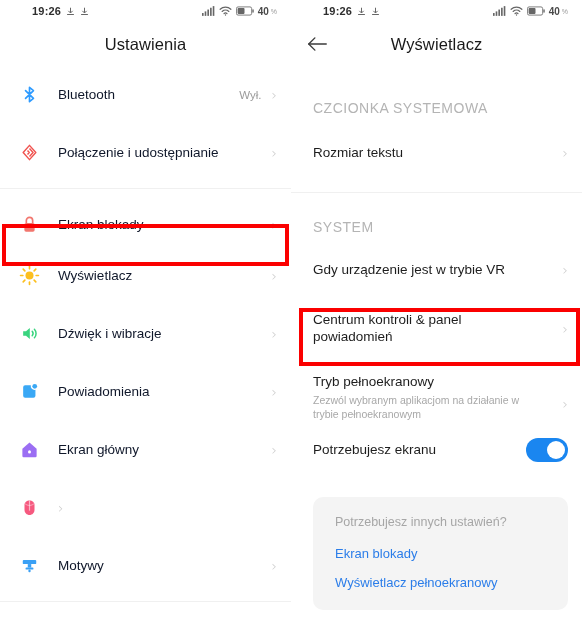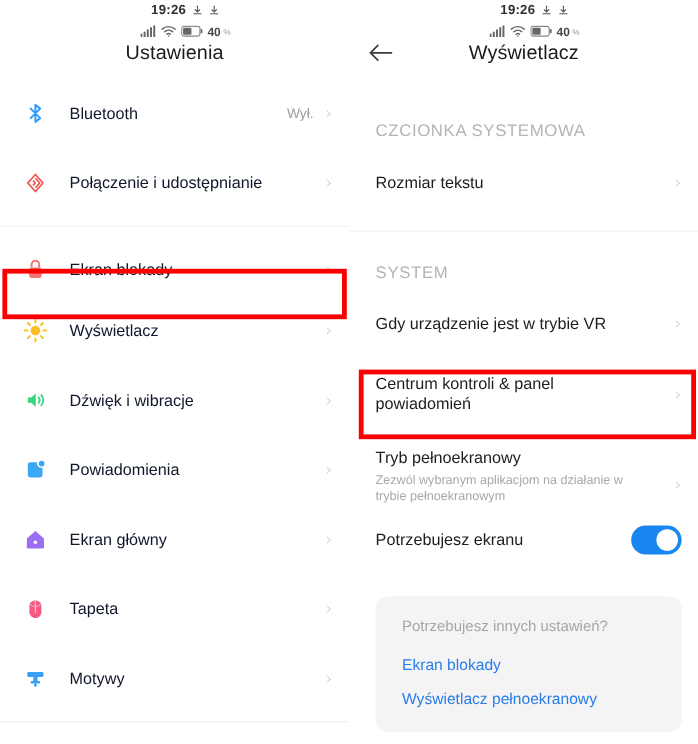--- a/index.html
+++ b/index.html
@@ -30,21 +30,20 @@
 
   
   .statusbar {
     height: 22px;
     display: flex;
     align-items: center;
     justify-content: space-between;
     padding: 0 14px 0 32px;
     box-sizing: border-box;
     color: #3c3c3c;
-    flex-direction: column;
   }
   .sb-left {
     display: flex;
     align-items: center;
     gap: 5px;
   }
   .sb-time {
     font-size: 11px;
     font-weight: bold;
     letter-spacing: 0.2px;
@@ -392,21 +391,20 @@
       <div class="gap-sm"></div>
 
       <div class="row">
         <span class="ico">
           <svg width="17" height="20" viewBox="0 0 20 24">
               <path d="M4 8c0-2.6 2.7-5 6-5s6 2.4 6 5v6.5c0 3.3-2.7 6-6 6s-6-2.7-6-6z" fill="#f6597f"></path>
               <path d="M10 3.2v12" stroke="#ffffff" stroke-width="1.4" opacity="0.55"></path>
               <path d="M4.2 6.5c1.8 1.6 3.4 2.4 5.8 2.4s4-0.8 5.8-2.4" fill="none" stroke="#ffffff" stroke-width="1.2" opacity="0.45"></path>
             </svg>
         </span>
-        <span class="label">Tapeta</span>
         <span class="chev">›</span>
       </div>
 
       <div class="gap-sm"></div>
 
       <div class="row">
         <span class="ico">
           <svg width="19" height="19" viewBox="0 0 24 24">
               <rect x="3.5" y="5" width="17" height="5.2" rx="1.2" fill="#3aa0f5"></rect>
               <rect x="9.8" y="10.2" width="4.4" height="4.4" fill="#3aa0f5"></rect>

